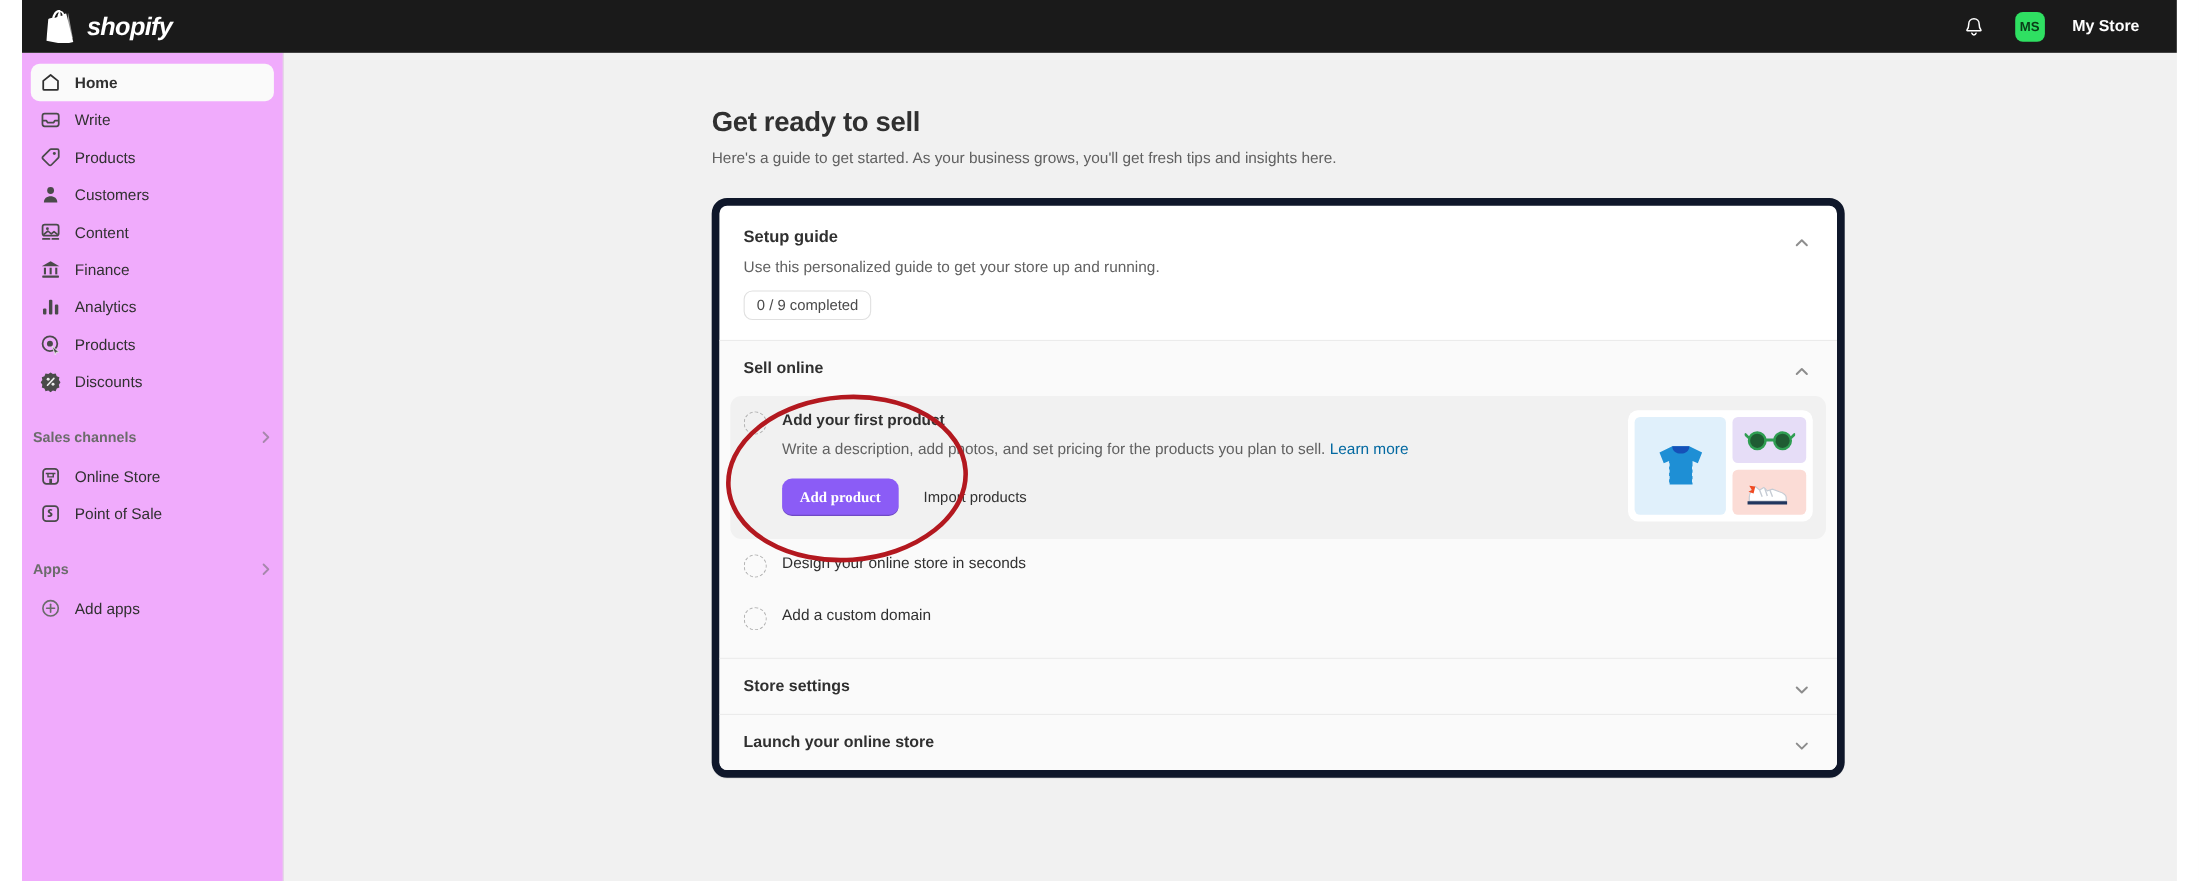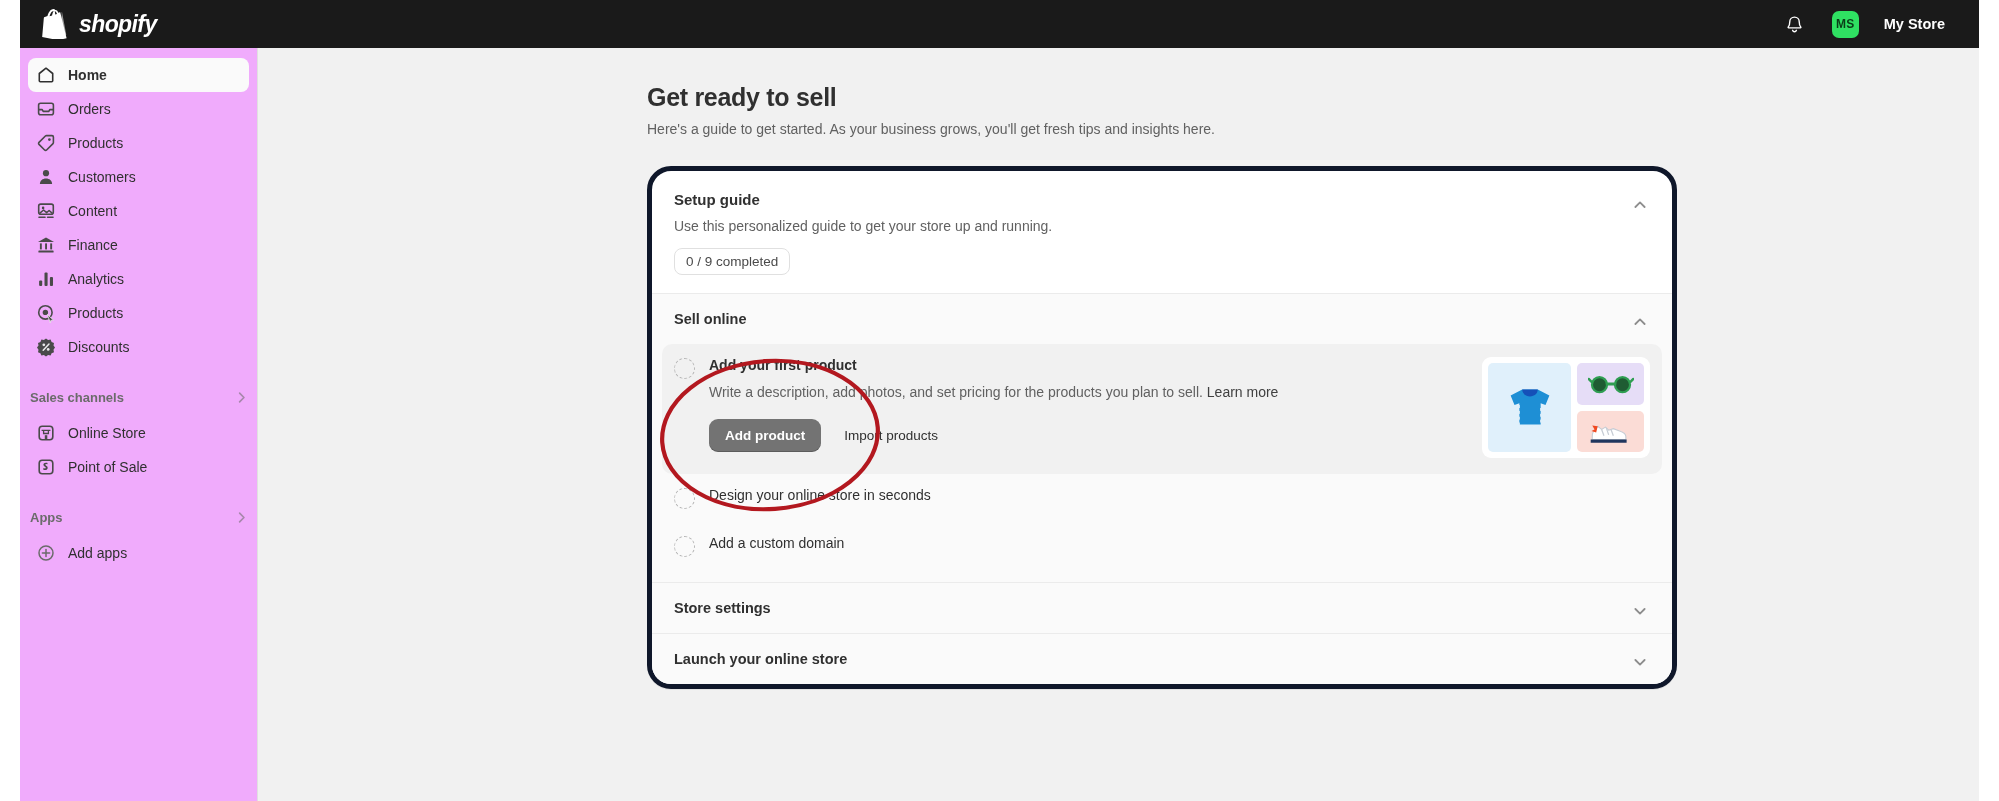--- a/index.html
+++ b/index.html
@@ -117,30 +117,30 @@
     color: #6b6b6b; font-size: 13px; font-weight: 600;
   }
   .chev-right { width: 15px; height: 15px; opacity: .55; }
   .nav-sub { padding: 4px 8px 0 8px; }
 
   
   #main {
     position: absolute; left: 258px; top: 48px; right: 20px; bottom: 0;
     overflow: hidden;
   }
-  .main-inner { width: 1030px; margin-left: 389px; padding-top: 35px; }
+  .main-inner { width: 1030px; margin-left: 389px; padding-top: 49px; }
 
   .page-title { font-size: 25px; font-weight: 700; color: #303030; letter-spacing: -.3px; }
   .page-sub { font-size: 14px; color: #616161; margin-top: 9px; }
 
   .card {
     margin-top: 29px;
     background: #fff;
-    border: 5px solid #0f172a;
-    border-radius: 24px;
+    border: 7px solid #0f172a;
+    border-radius: 14px;
     box-shadow: 0 1px 0 rgba(26,26,26,.07);
     overflow: hidden;
   }
 
   .card-head {
     padding: 20px 22px 18px 22px;
     position: relative;
   }
   .card-title { font-size: 15px; font-weight: 700; color: #303030; }
   .card-desc { font-size: 14px; color: #616161; margin-top: 10px; }
@@ -182,29 +182,29 @@
     border-radius: 50%;
     border: 1.7px dashed #b5b5b5;
   }
   .task-body { flex: 1; min-width: 0; }
   .task-title { font-size: 14px; color: #303030; }
   .task.expanded .task-title { font-weight: 700; }
   .task-desc {
     font-size: 14px; color: #616161; margin-top: 9px;
     max-width: 625px; line-height: 1.48;
   }
-  .learn-more { color: #404040; text-decoration: none; cursor: pointer; }
+  .learn-more { color: #0369a1; text-decoration: none; cursor: pointer; }
 
   .task-actions { display: flex; align-items: center; gap: 13px; margin-top: 16px; }
   .btn-primary {
-    background: #737373; color: #fff;
+    background: #8b5cf6; color: #fff;
     font-size: 13.5px; font-weight: 700;
     border: none; border-radius: 9px;
     padding: 9px 16px; cursor: pointer;
-    font-family: Liberation Sans, sans-serif;
+    font-family: Liberation Serif, serif;
     box-shadow: inset 0 -1px 0 rgba(0,0,0,.2);
   }
   .btn-plain {
     background: transparent; border: none;
     font-size: 13.5px; color: #303030; cursor: pointer;
     padding: 9px 10px; border-radius: 8px;
     font-family: "Liberation Sans", sans-serif;
   }
 
   .task-illus { flex: none; width: 168px; margin-left: 18px; }
@@ -269,21 +269,21 @@
           <path d="M3.3 8.5 10 3.2l6.7 5.3v7.3c0 .6-.5 1-1 1H4.3c-.6 0-1-.4-1-1V8.5z" fill="none" stroke="#303030" stroke-width="1.6" stroke-linejoin="round"></path>
         </svg>
         <span class="nav-label">Home</span>
       </div>
 
       <div class="nav-item">
         <svg class="nav-ico" viewBox="0 0 20 20">
           <rect x="2.6" y="4.2" width="14.8" height="11.6" rx="2" fill="none" stroke="#4a4a4a" stroke-width="1.6"></rect>
           <path d="M2.6 10.6h3.6l1 1.8h5.6l1-1.8h3.6" fill="none" stroke="#4a4a4a" stroke-width="1.6" stroke-linejoin="round"></path>
         </svg>
-        <span class="nav-label">Orders</span>
+        <span class="nav-label">Write</span>
       </div>
 
       <div class="nav-item">
         <svg class="nav-ico" viewBox="0 0 20 20">
           <path d="M10.4 2.6H16a1.4 1.4 0 0 1 1.4 1.4v5.6a1.4 1.4 0 0 1-.4 1l-6.4 6.4a1.4 1.4 0 0 1-2 0l-5.6-5.6a1.4 1.4 0 0 1 0-2l6.4-6.4a1.4 1.4 0 0 1 1-.4z" fill="none" stroke="#4a4a4a" stroke-width="1.6"></path>
           <circle cx="13.4" cy="6.6" r="1.35" fill="#4a4a4a"></circle>
         </svg>
         <span class="nav-label">Products</span>
       </div>
 

